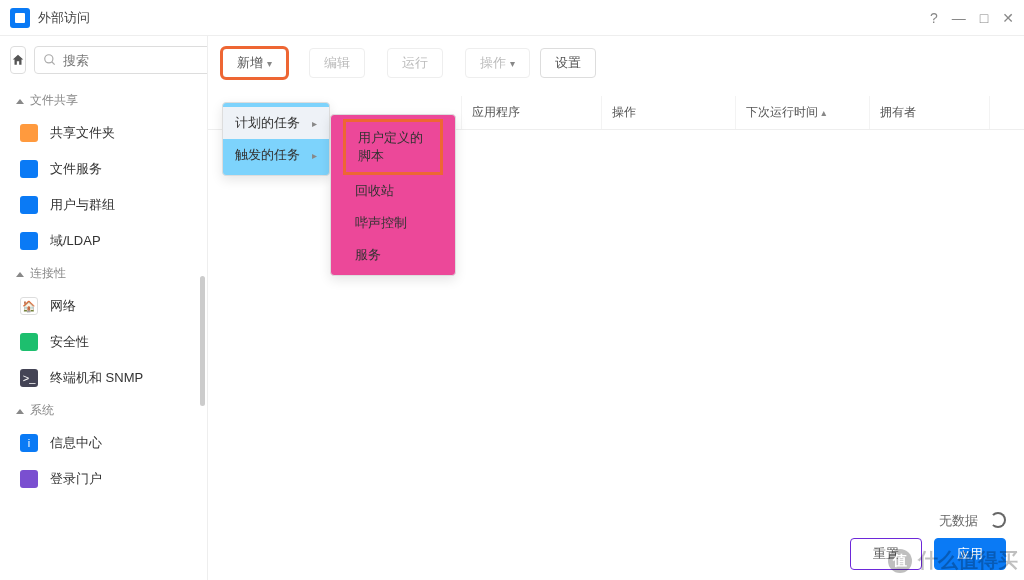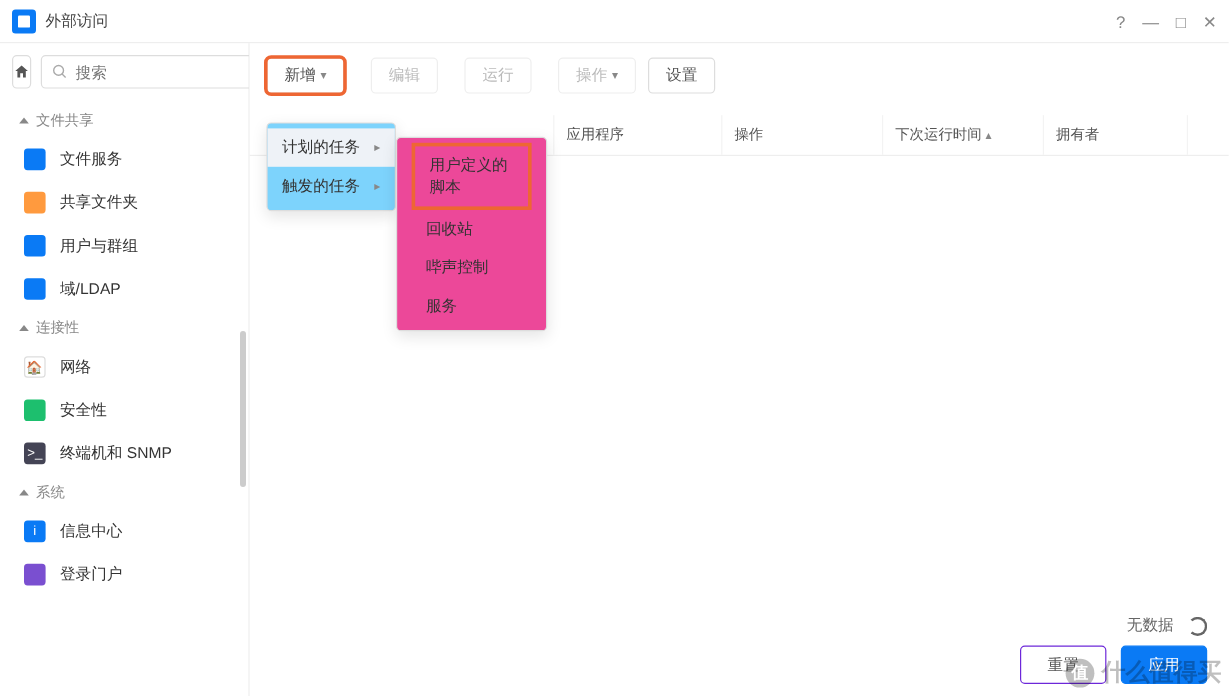--- a/index.html
+++ b/index.html
@@ -48,21 +48,21 @@
 .dropdown1 .ditem.active { background: #eef2f7; }
 
 .dropdown2 { position: absolute; left: 122px; top: 78px; background: #ec4899; border: 1px solid #ddd; border-radius: 4px; box-shadow: 0 4px 12px rgba(0,0,0,0.1); width: 126px; z-index: 11; padding: 4px 12px; }
 .dropdown2 .ditem { padding: 7px 12px; cursor: pointer; }
 .highlight-red2 { border: 3px solid #e63; padding: 4px 9px; }
 
 .table-head { display: flex; border-bottom: 1px solid #eee; padding: 0 14px; margin-top: 6px; }
 .th { padding: 8px 10px; color: #555; font-size: 12px; border-right: 1px solid #f3f3f3; }
 .th1 { width: 240px; } .th2 { width: 140px; } .th3 { width: 134px; } .th4 { width: 134px; } .th5 { width: 120px; }
 
-.footer { position: absolute; bottom: 50px; right: 18px; display: flex; align-items: flex-end; gap: 12px; color: #666; }
+.footer { position: absolute; bottom: 50px; right: 18px; display: flex; align-items: flex-start; gap: 12px; color: #666; }
 .refresh-ic { width: 16px; height: 16px; border: 2px solid #666; border-radius: 50%; border-left-color: transparent; cursor: pointer; }
 
 .bottom-bar { position: absolute; bottom: 10px; right: 18px; display: flex; gap: 12px; align-items: center; }
 .btn { padding: 6px 22px; border-radius: 4px; cursor: pointer; font-size: 13px; }
 .btn-reset { background: #fff; border: 1px solid #6d28d9; color: #555; }
 .btn-apply { background: #0a7af5; border: 1px solid #0a7af5; color: #fff; }
 
 .watermark { position: absolute; right: 6px; bottom: 6px; font-size: 20px; font-weight: bold; color: rgba(0,0,0,0.25); pointer-events: none; display: flex; align-items: center; gap: 6px; }
 .watermark .circ { width: 24px; height: 24px; border-radius: 50%; background: rgba(0,0,0,0.25); color: #fff; display: flex; align-items: center; justify-content: center; font-size: 14px; }
 
@@ -100,26 +100,26 @@
           </svg>
         <input type="text" placeholder="搜索" style="">
       </div>
     </div>
 
     <div class="side-group">
         <span class="chev chev-up"></span>
         <span>文件共享</span>
       </div>
     <div class="side-item">
+        <span class="ic ic-folder"></span>
+        <span>共享文件夹</span>
+      </div>
+    <div class="side-item">
         <span class="ic ic-file"></span>
         <span>文件服务</span>
-      </div>
-    <div class="side-item">
-        <span class="ic ic-folder"></span>
-        <span>共享文件夹</span>
       </div>
     <div class="side-item">
         <span class="ic ic-users"></span>
         <span>用户与群组</span>
       </div>
     <div class="side-item">
         <span class="ic ic-ldap"></span>
         <span>域/LDAP</span>
       </div>
 

